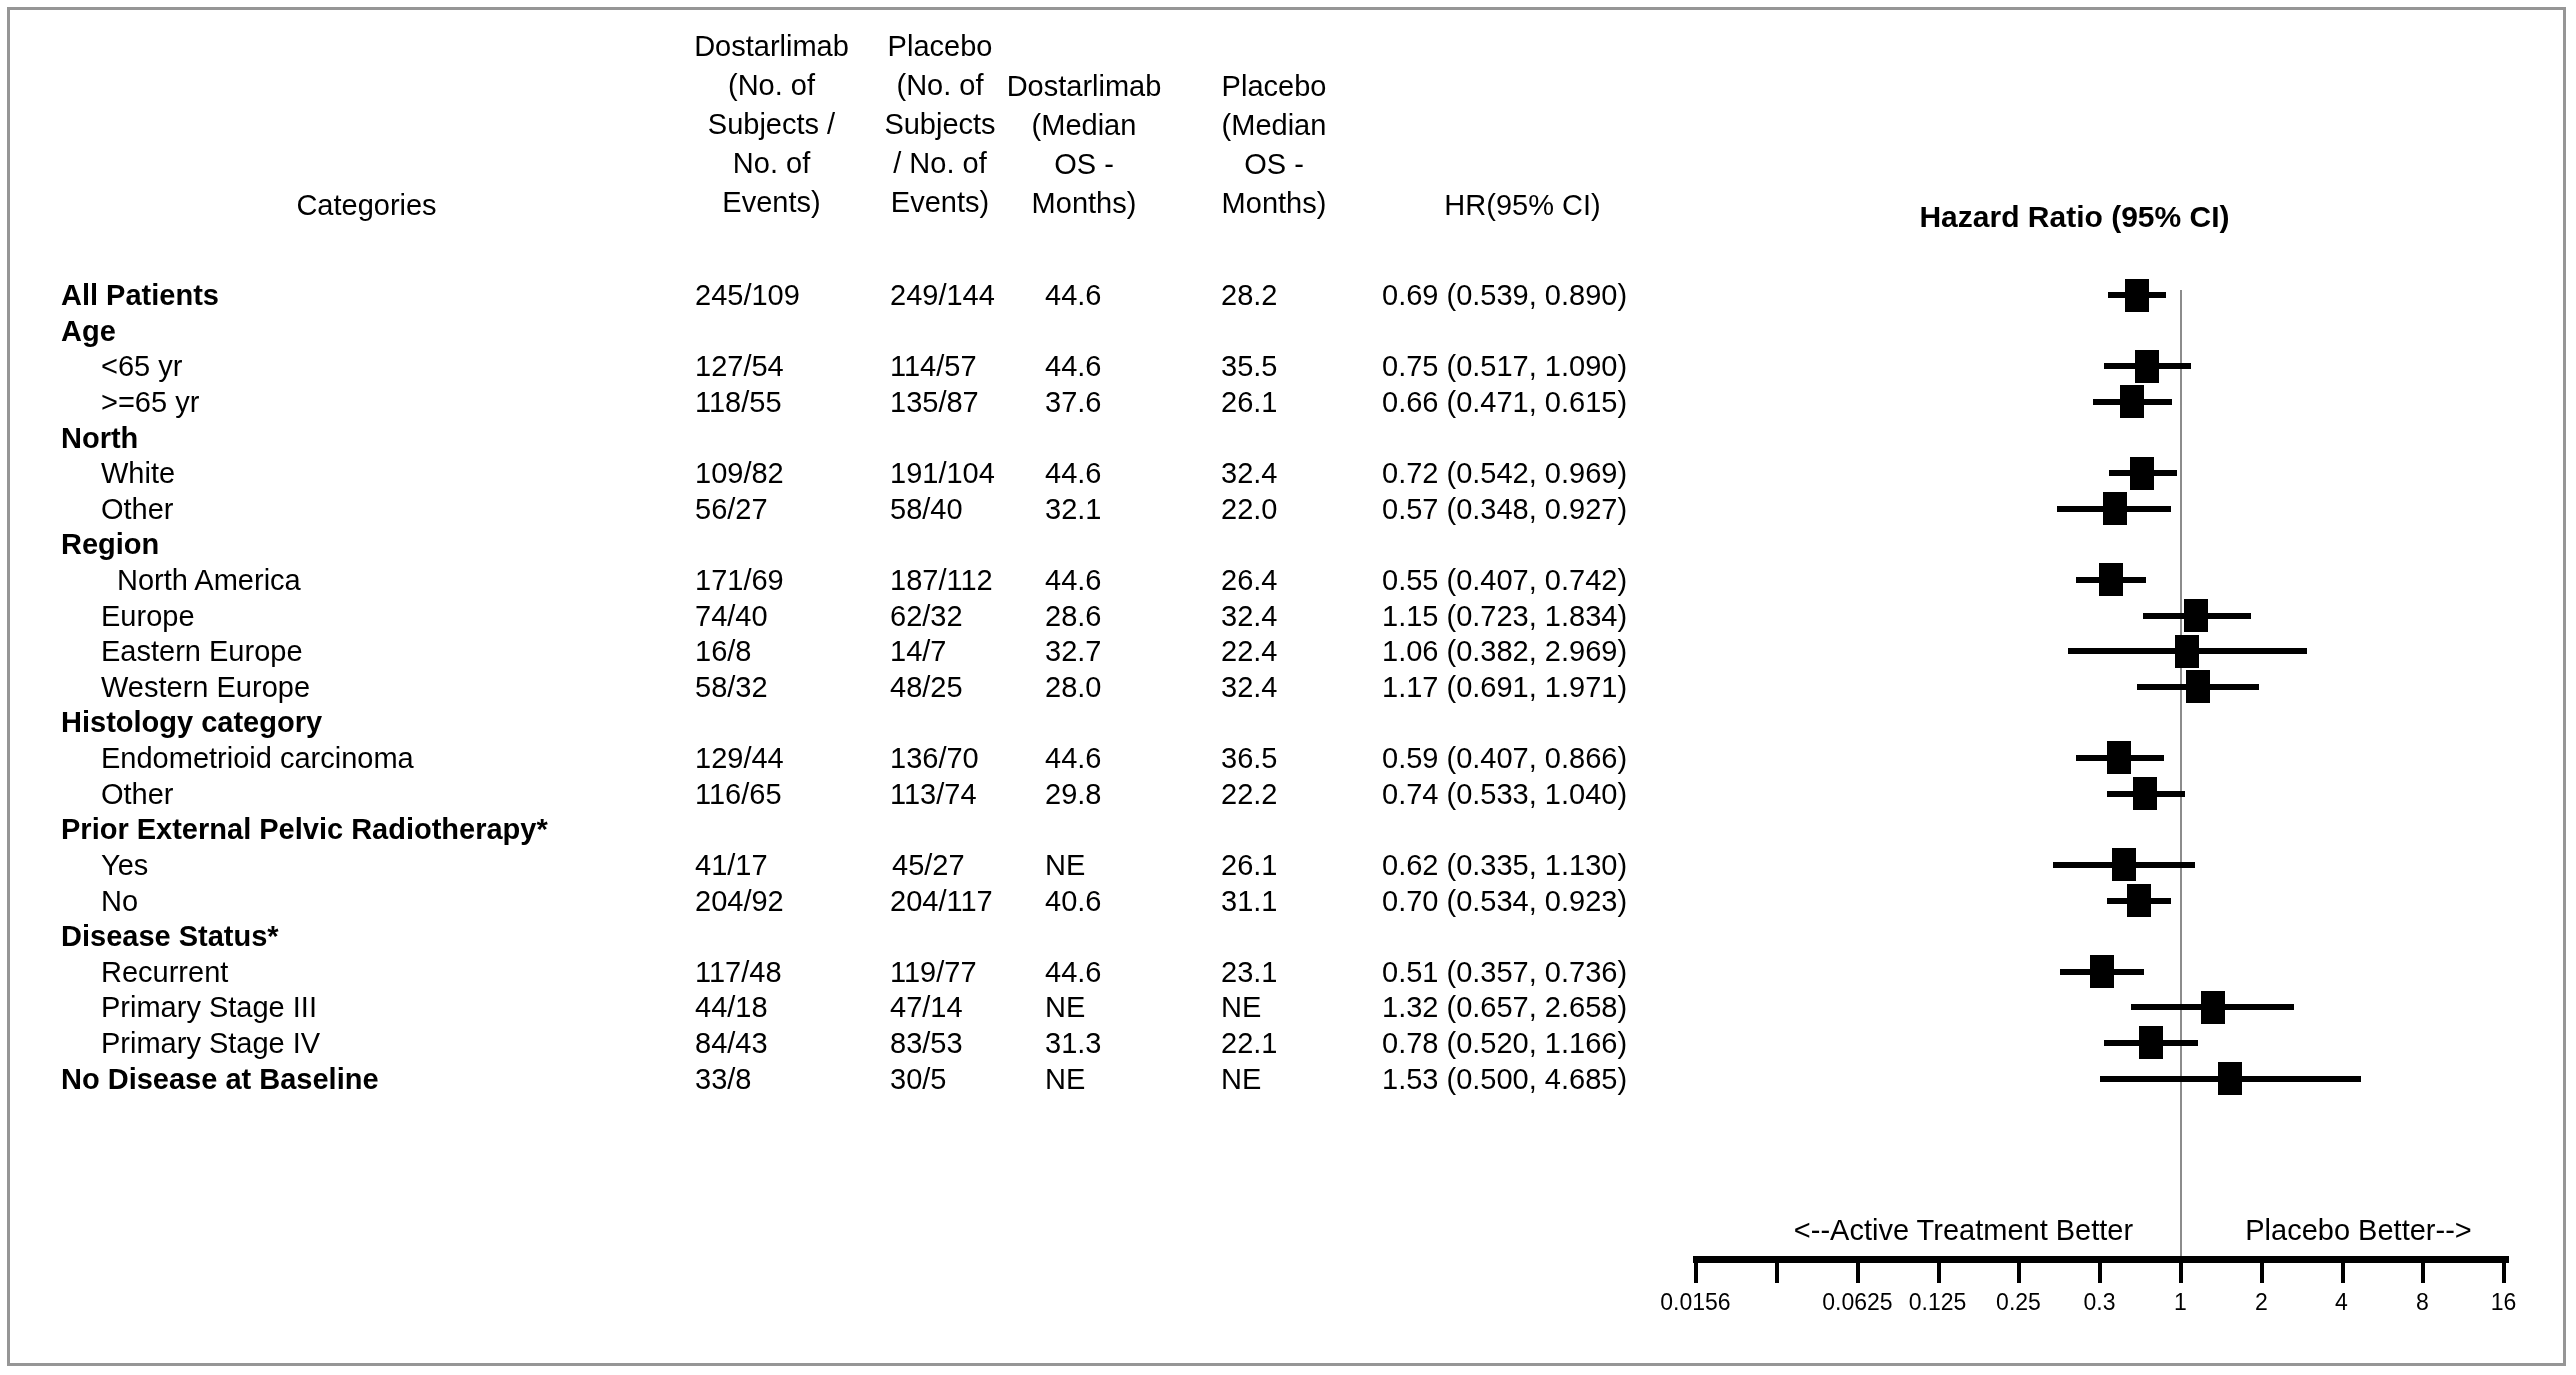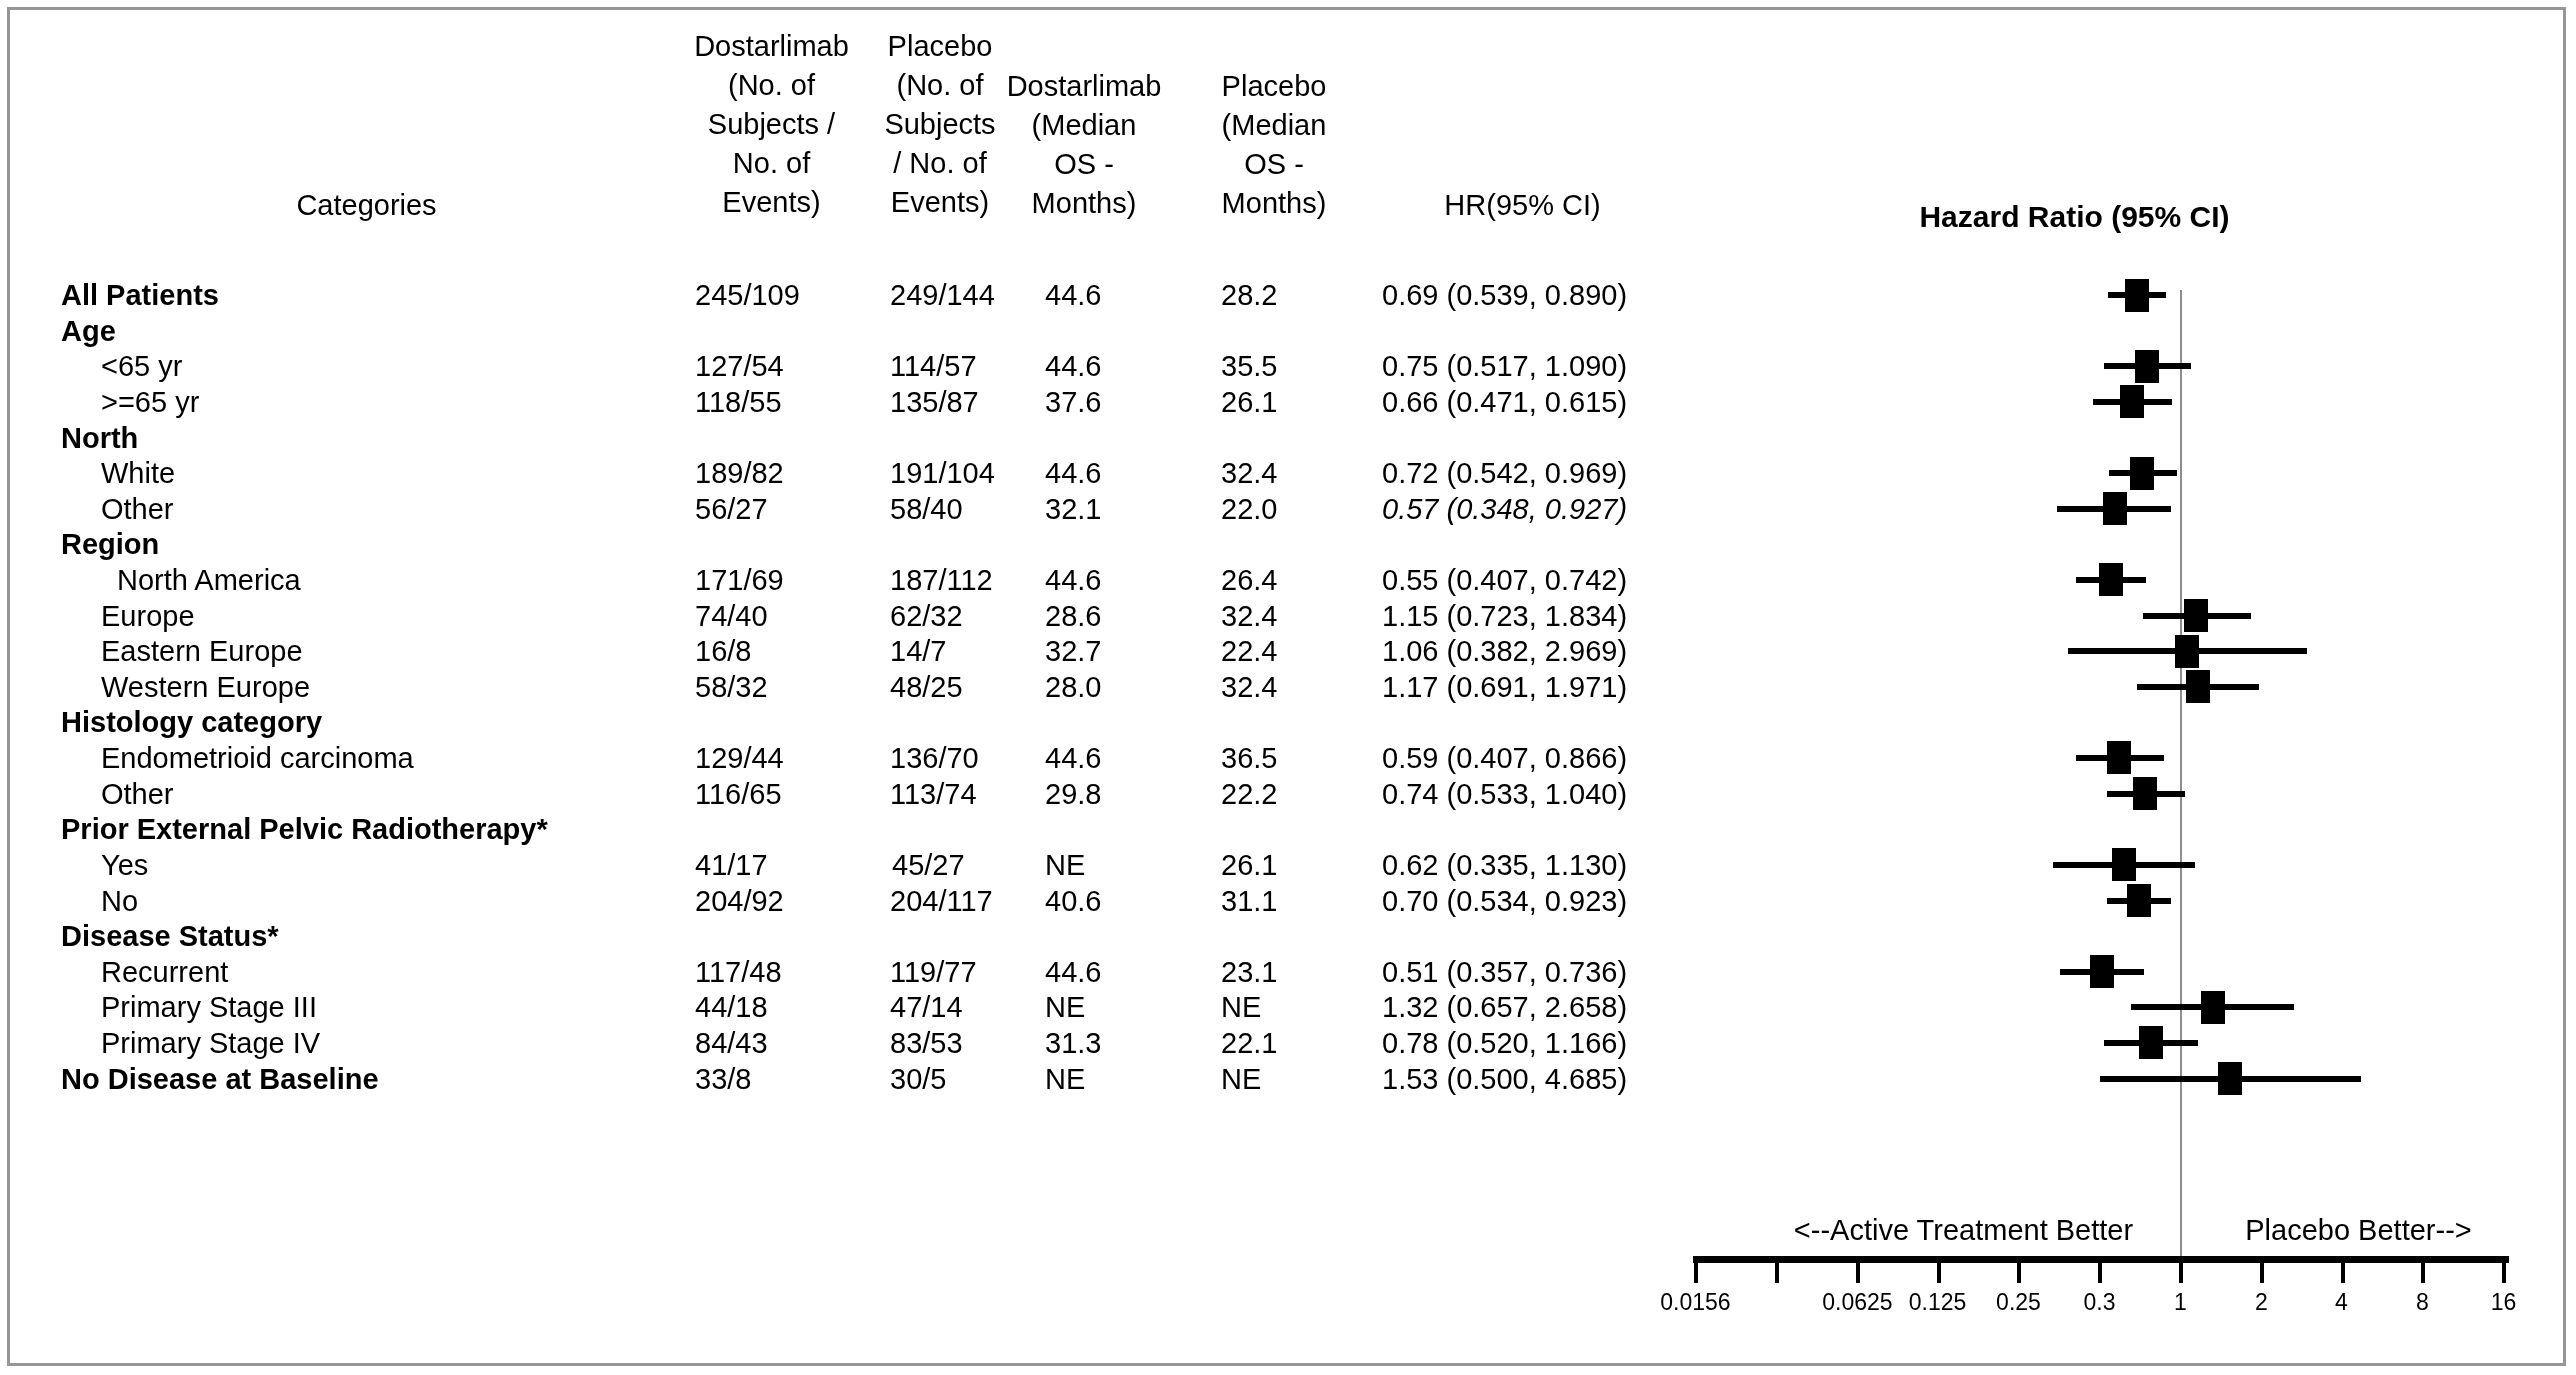--- a/index.html
+++ b/index.html
@@ -87,33 +87,33 @@
       <div class="cell" style="left: 890px;">135/87</div>
       <div class="cell" style="left: 1045px;">37.6</div>
       <div class="cell" style="left: 1221px;">26.1</div>
       <div class="cell" style="left: 1382px;">0.66 (0.471, 0.615)</div>
     </div>
     <div class="trow" style="top: 420px;">
       <div class="cell b" style="left: 61px;">North</div>
     </div>
     <div class="trow" style="top: 455px;">
       <div class="cell" style="left: 101px;">White</div>
-      <div class="cell" style="left: 695px;">189/82</div>
+      <div class="cell" style="left: 695px;">109/82</div>
       <div class="cell" style="left: 890px;">191/104</div>
       <div class="cell" style="left: 1045px;">44.6</div>
       <div class="cell" style="left: 1221px;">32.4</div>
       <div class="cell" style="left: 1382px;">0.72 (0.542, 0.969)</div>
     </div>
     <div class="trow" style="top: 491px;">
       <div class="cell" style="left: 101px;">Other</div>
       <div class="cell" style="left: 695px;">56/27</div>
       <div class="cell" style="left: 890px;">58/40</div>
       <div class="cell" style="left: 1045px;">32.1</div>
       <div class="cell" style="left: 1221px;">22.0</div>
-      <div class="cell" style="left: 1382px; font-style: italic;">0.57 (0.348, 0.927)</div>
+      <div class="cell" style="left: 1382px;">0.57 (0.348, 0.927)</div>
     </div>
     <div class="trow" style="top: 526px;">
       <div class="cell b" style="left: 61px;">Region</div>
     </div>
     <div class="trow" style="top: 562px;">
       <div class="cell" style="left: 101px; margin-left: 16px;">North America</div>
       <div class="cell" style="left: 695px;">171/69</div>
       <div class="cell" style="left: 890px;">187/112</div>
       <div class="cell" style="left: 1045px;">44.6</div>
       <div class="cell" style="left: 1221px;">26.4</div>

